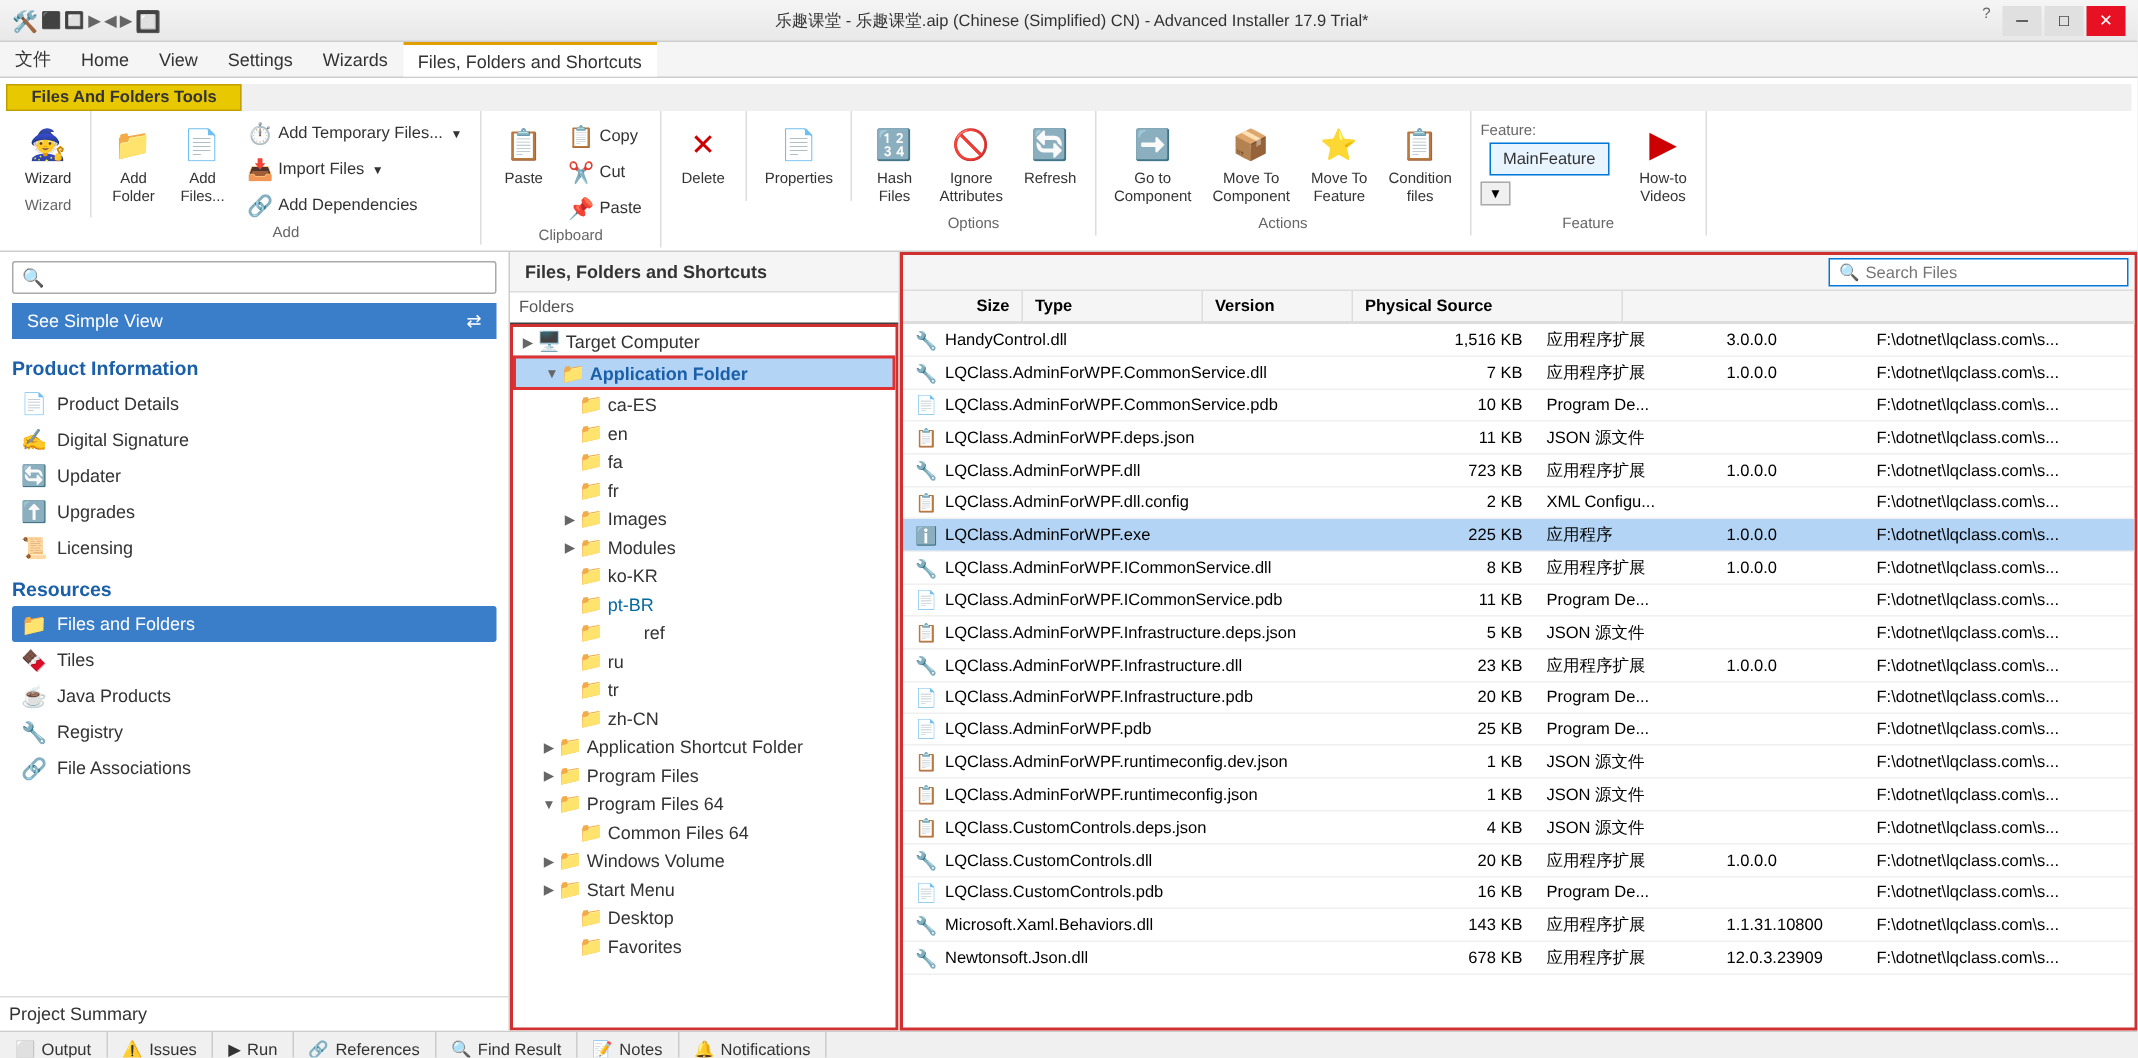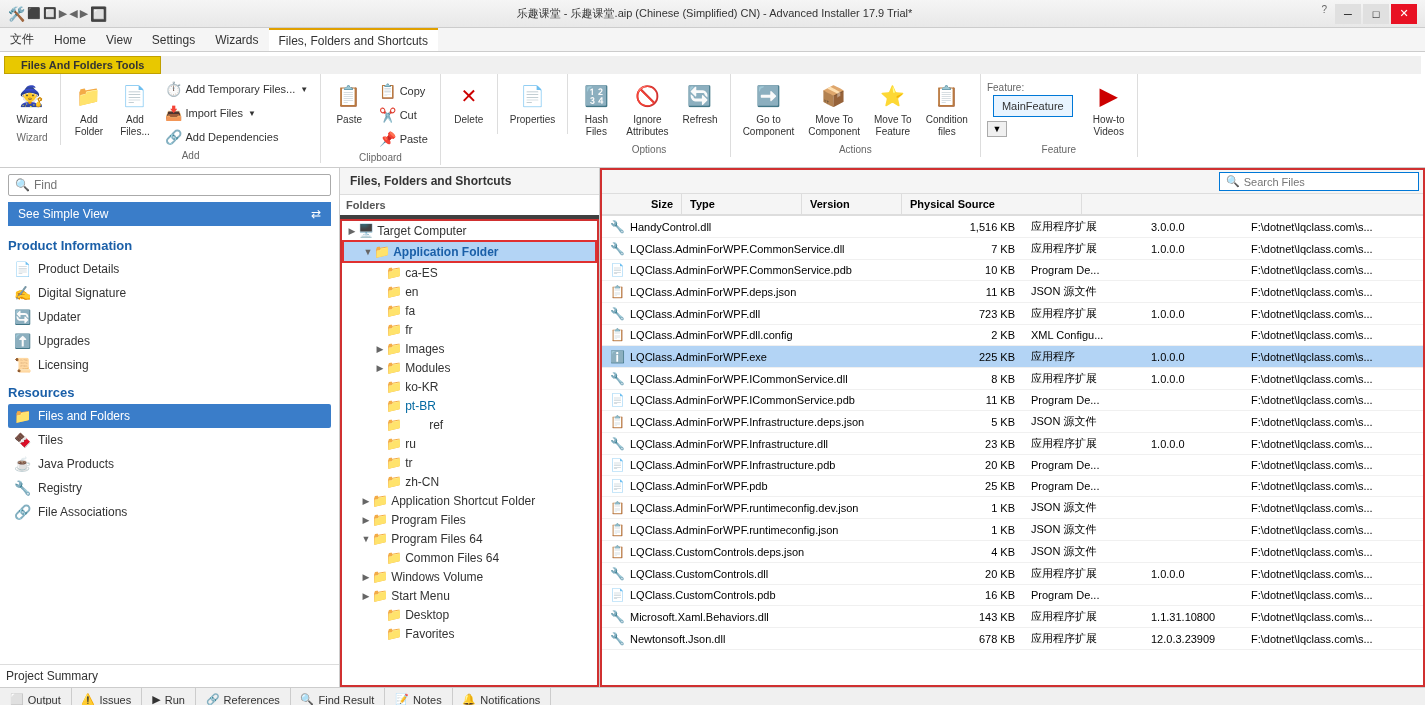--- a/index.html
+++ b/index.html
@@ -445,21 +445,20 @@
     </div>
 
   </div>
 </div>
 
 <div class="main-layout" style="height: calc(705px - 28px - 24px - 110px - 24px);">
 
   <div class="left-panel">
     <div class="search-box">
       <span style="color:#999;margin-right:4px;">🔍</span>
-      <input type="text" placeholder="Find" style="">
     </div>
     <button class="simple-view-btn">
       <span>See Simple View</span>
       <span>⇄</span>
     </button>
 
     <div class="nav-section">
       <div class="nav-section-title">Product Information</div>
       <div class="nav-item">
         <span class="nav-icon">📄</span>
@@ -509,21 +508,21 @@
 
     <div style="margin-top:auto;border-top:1px solid #ddd;">
       <div class="nav-item">
         <span>Project Summary</span>
       </div>
     </div>
   </div>
 
   <div class="center-panel">
     <div class="panel-header">Files, Folders and Shortcuts</div>
-    <div style="padding:4px 6px;font-size:11px;font-weight:bold;color:#555;border-bottom:4px solid #404040;">Folders</div>
+    <div style="padding:4px 6px;font-size:11px;font-weight:normal;color:#555;border-bottom:1px solid #404040;">Folders</div>
     <div style="flex:1;overflow-y:auto;border:2px solid #d03030;" id="folder-tree-body">
     <div class="tree-item" style="padding-left: 4px;">
     <span class="tree-arrow" style="width:12px;display:inline-block;font-size:9px;color:#666;">▶</span>
     <span style="color:#e8c44a;font-size:13px;margin-right:3px;">🖥️</span>
     <span style="font-size:12px;color:#333;font-weight:normal;">Target Computer</span>
   </div>
         <div class="tree-item highlighted" style="padding-left: 18px;">
     <span class="tree-arrow" style="width:12px;display:inline-block;font-size:9px;color:#666;">▼</span>
     <span style="color:#e8c44a;font-size:13px;margin-right:3px;">📁</span>
     <span style="font-size:12px;color:#1a5fa8;font-weight:bold;">Application Folder</span>

